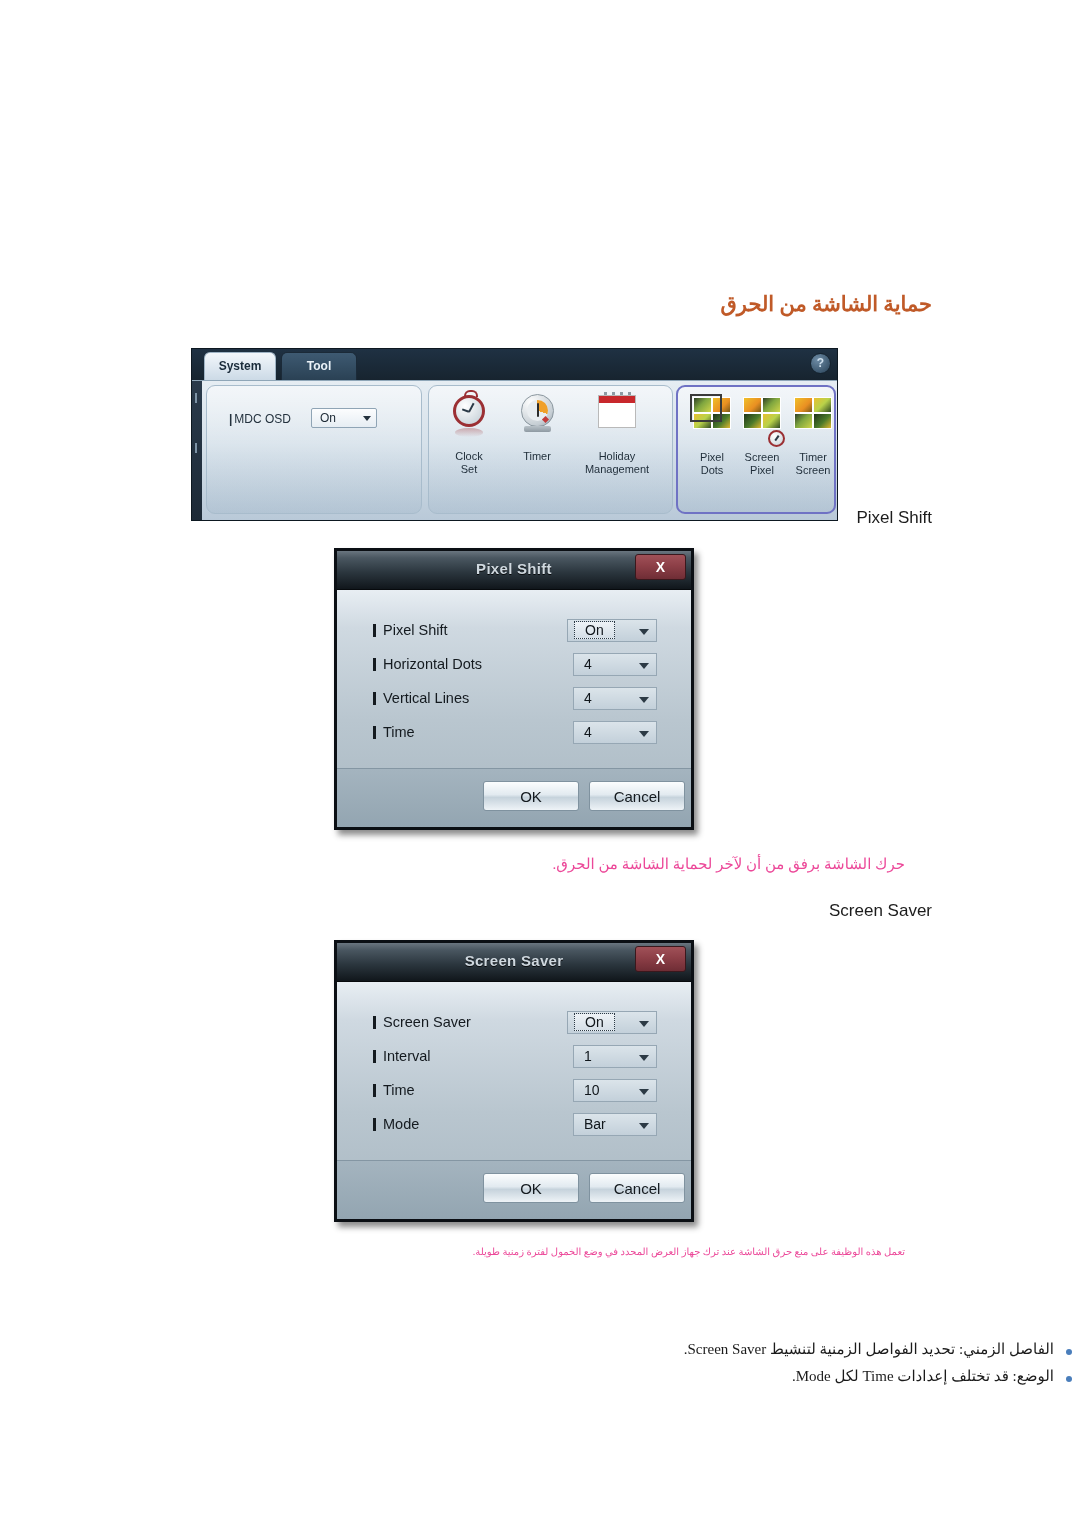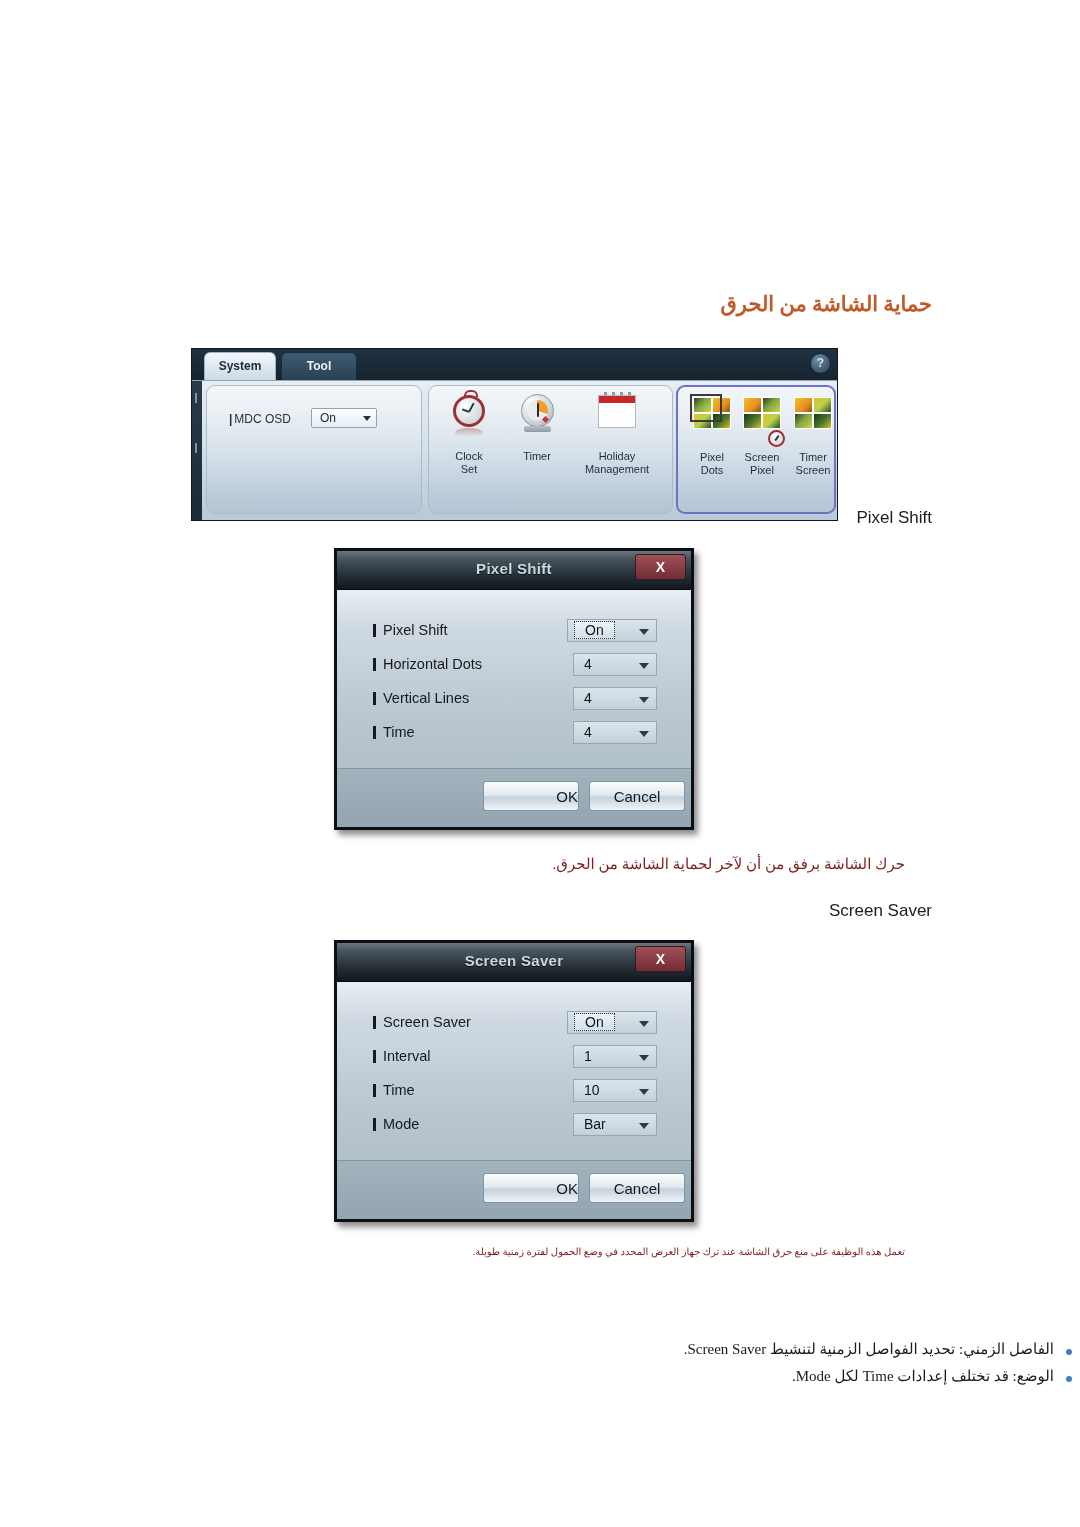--- a/index.html
+++ b/index.html
@@ -217,28 +217,28 @@
     background:linear-gradient(180deg,#a4b4bf 0%,#93a5b1 100%);
     border-top:1px solid #8496a3;
   }
   .btn{
     position:absolute;top:12px;width:96px;height:30px;
     background:linear-gradient(180deg,#fbfdfe 0%,#e2eaf0 45%,#c6d3dc 55%,#eef3f7 100%);
     border:1px solid #7f929f;border-radius:3px;
     font-size:15px;color:#141a1f;text-align:center;line-height:29px;
     box-sizing:border-box;
   }
-  .btn-ok{left:146px;text-align:right;}
+  .btn-ok{left:146px;}
   .btn-cancel{left:252px;}
 
   
   .ar-para{
     position:absolute;text-align:right;direction:rtl;
     font-family:"Liberation Serif", serif;
-    color:#7f1d1d;
+    color:#ec4899;
   }
   .ar-note{ left:0; width:905px; font-size:15px; }
   .ar-desc{ left:0; width:905px; font-size:10px; }
 
   .bullets{
     position:absolute;right:0;width:905px;direction:rtl;list-style:none;
     margin:0;padding:0;
     font-family:"Liberation Serif", serif;
     font-size:15px;color:#1b1b1b;
   }

